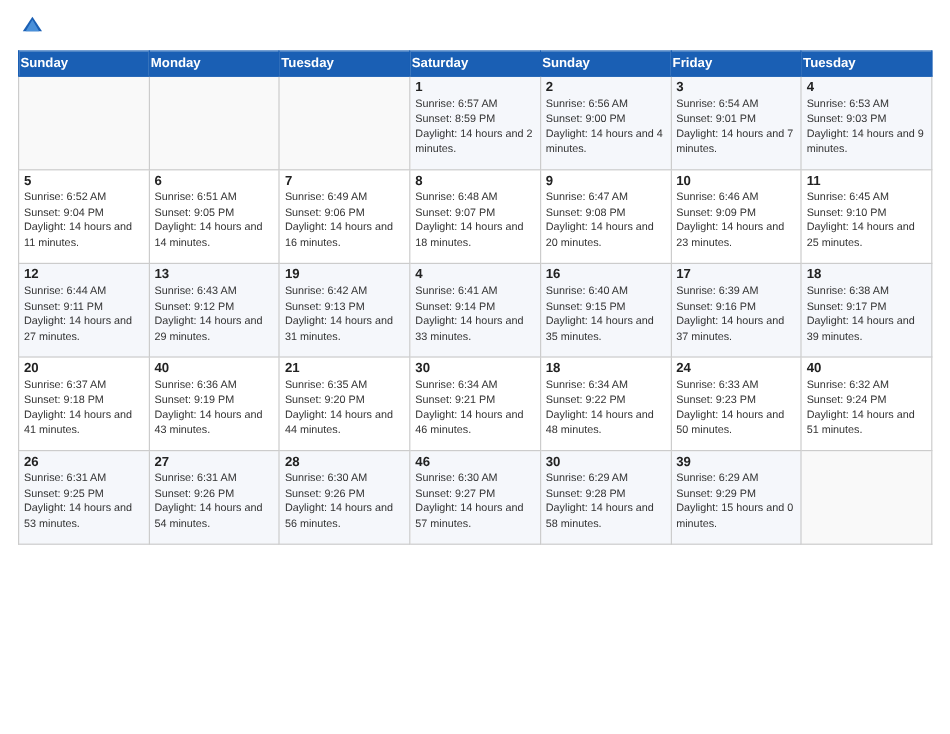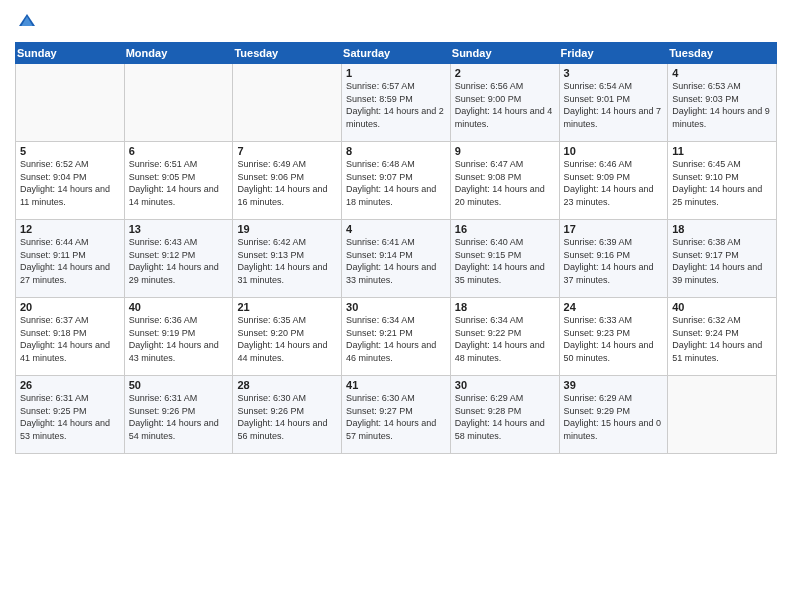--- a/index.html
+++ b/index.html
@@ -249,29 +249,29 @@
             <span class="day-num">40</span>
             <div class="day-info">Sunrise: 6:32 AM<br>Sunset: 9:24 PM<br>Daylight: 14 hours and 51 minutes.</div>
           </td>
         </tr>
         <tr>
           <td>
             <span class="day-num">26</span>
             <div class="day-info">Sunrise: 6:31 AM<br>Sunset: 9:25 PM<br>Daylight: 14 hours and 53 minutes.</div>
           </td>
           <td>
-            <span class="day-num">50</span>
+            <span class="day-num">27</span>
             <div class="day-info">Sunrise: 6:31 AM<br>Sunset: 9:26 PM<br>Daylight: 14 hours and 54 minutes.</div>
           </td>
           <td>
             <span class="day-num">28</span>
             <div class="day-info">Sunrise: 6:30 AM<br>Sunset: 9:26 PM<br>Daylight: 14 hours and 56 minutes.</div>
           </td>
           <td>
-            <span class="day-num">41</span>
+            <span class="day-num">46</span>
             <div class="day-info">Sunrise: 6:30 AM<br>Sunset: 9:27 PM<br>Daylight: 14 hours and 57 minutes.</div>
           </td>
           <td>
             <span class="day-num">30</span>
             <div class="day-info">Sunrise: 6:29 AM<br>Sunset: 9:28 PM<br>Daylight: 14 hours and 58 minutes.</div>
           </td>
           <td>
             <span class="day-num">39</span>
             <div class="day-info">Sunrise: 6:29 AM<br>Sunset: 9:29 PM<br>Daylight: 15 hours and 0 minutes.</div>
           </td>

